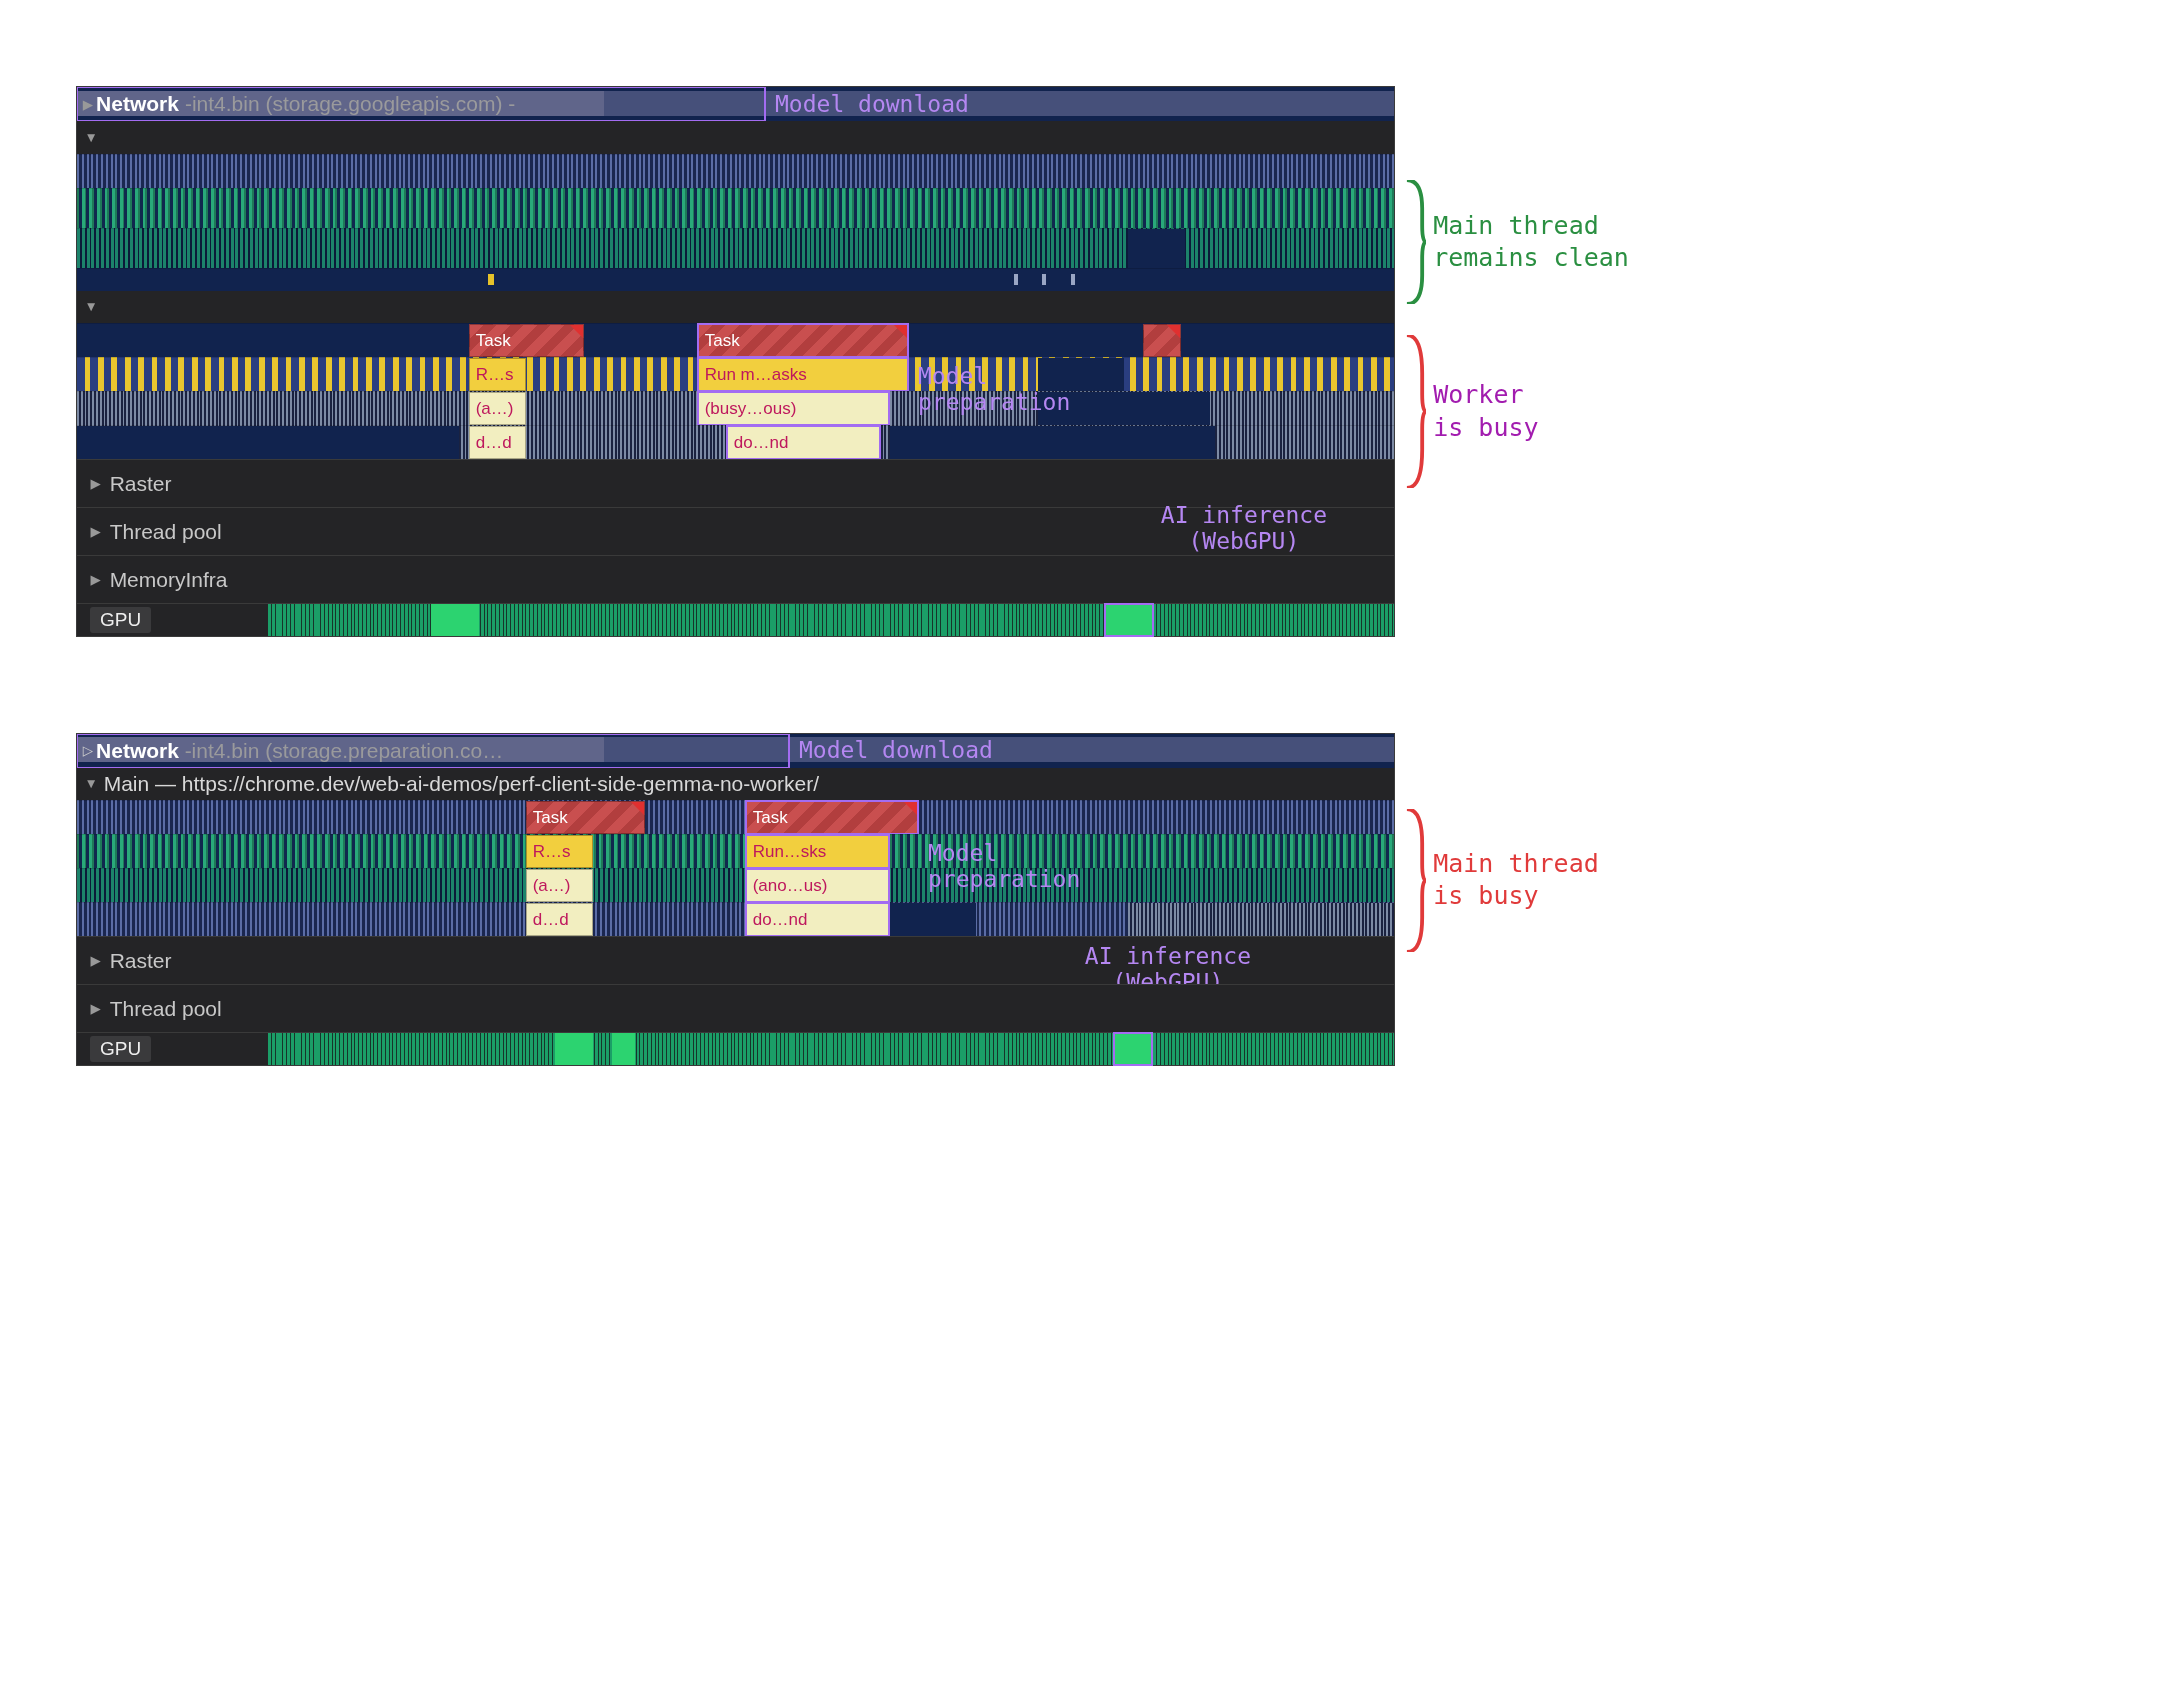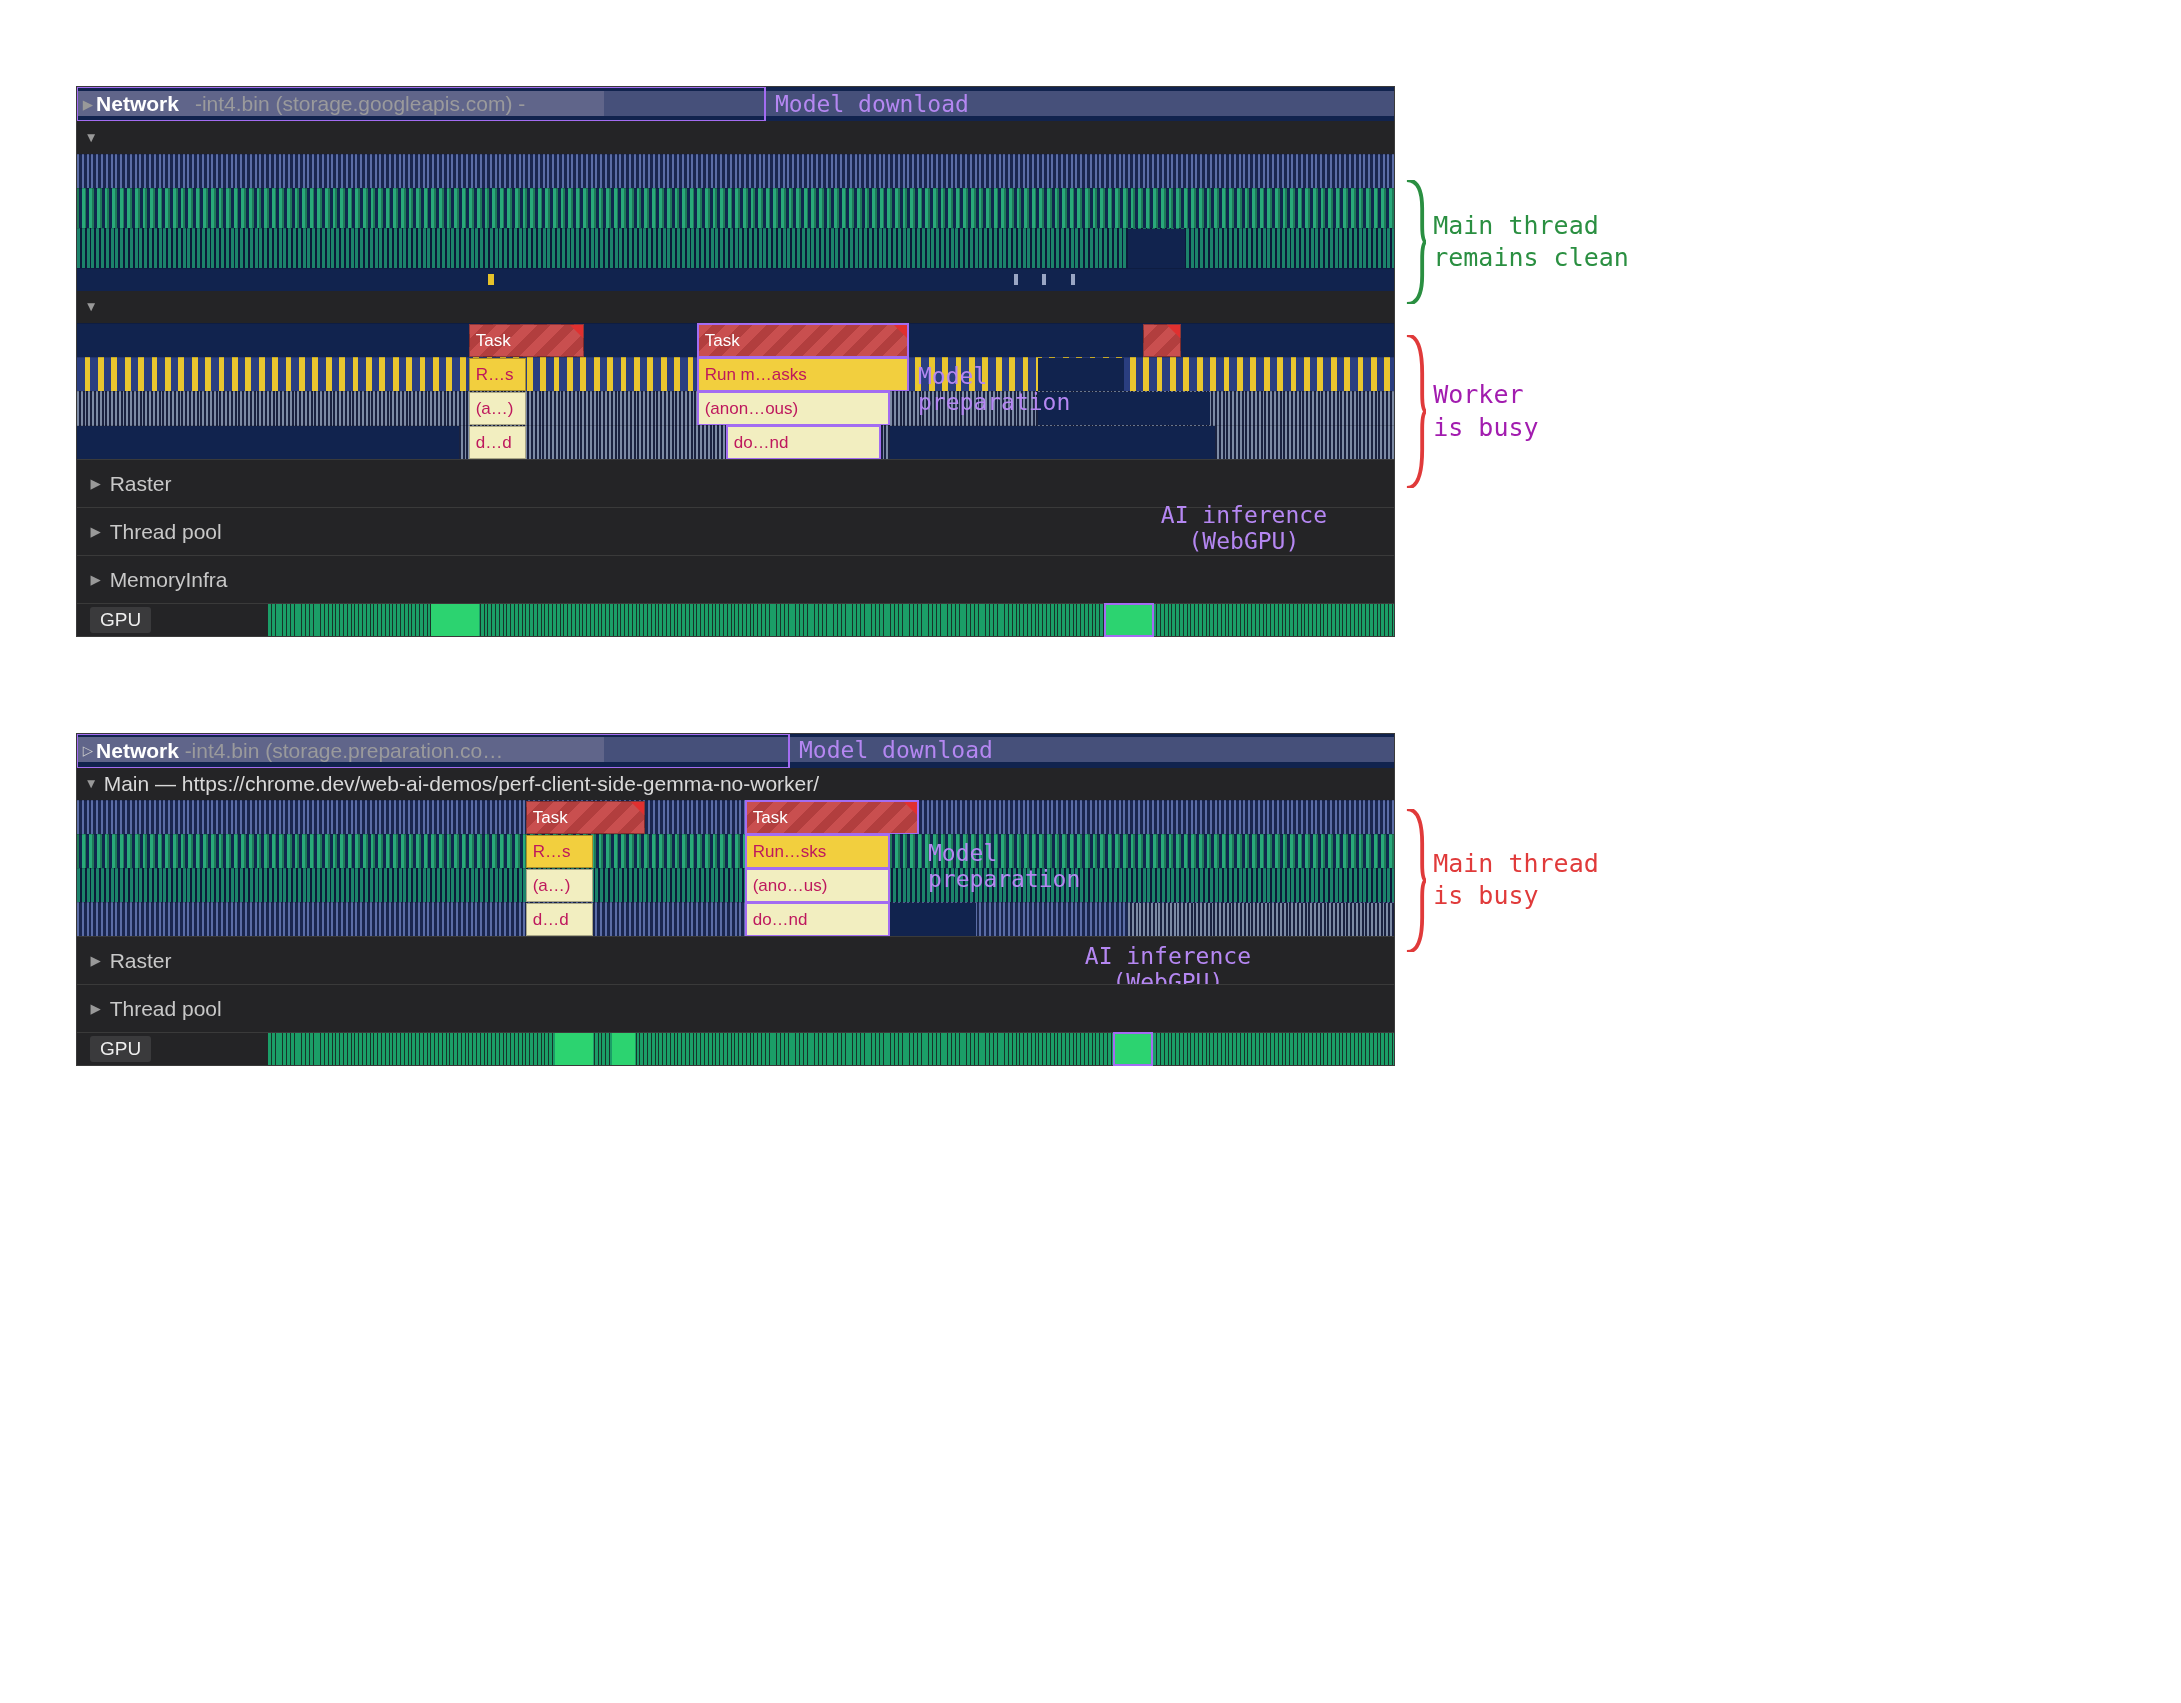--- a/index.html
+++ b/index.html
@@ -141,21 +141,21 @@
 
 <div class="figure">
   <div class="panel">
 
     <div class="track-header network" style="position:relative; height:34px; padding:0;">
       <div style="position:absolute; inset:0;" class="navy-gap"></div>
       <div class="net-bar"></div>
       <div class="hl-purple" style="position:absolute; left:0; top:0; bottom:0; width:688px; display:flex; align-items:center; padding-left:5.7px;">
         <span class="tri">▶</span>
         <b style="color:#fff;">Network</b>
-        <span style="color:#9a9a9c; margin-left:16px;">-int4.bin (storage.googleapis.com) -</span>
+        <span style="color:#9a9a9c; margin-left:6px;">-int4.bin (storage.googleapis.com) -</span>
       </div>
       <span class="label-purple" style="left:698px; top:3.8px;">Model download</span>
     </div>
 
     <div class="track-header">
       <span class="tri">▼</span>
     </div>
 
     <div class="flame-area">
       <div class="row stripes-blue"></div>
@@ -195,21 +195,21 @@
             <span>Run m…asks</span>
           </div>
         <div class="navy-gap" style="position:absolute; left:961px; width:86px; top:0; bottom:0;"></div>
       </div>
 
       <div class="row stripes-steel">
         <div class="block b-cream" style="left:392px; width:57px;">
             <span>(a…)</span>
           </div>
         <div class="block b-cream hl-purple" style="left:621px; width:191px;">
-            <span>(anon…ous)</span>
+            <span>(busy…ous)</span>
           </div>
         <div class="navy-gap" style="position:absolute; left:961px; width:172px; top:0; bottom:0;"></div>
       </div>
 
       <div class="row stripes-steel">
         <div class="block b-cream" style="left:392px; width:57px;">
             <span>d…d</span>
           </div>
         <div class="block b-cream hl-purple" style="left:650px; width:153px;">
             <span>do…nd</span>

